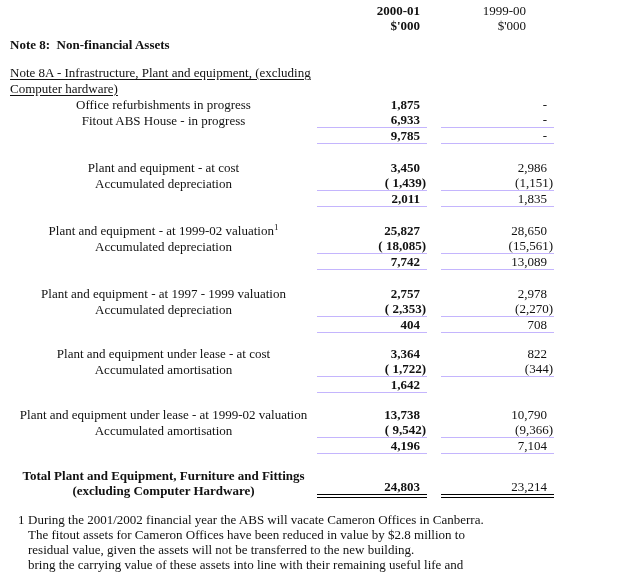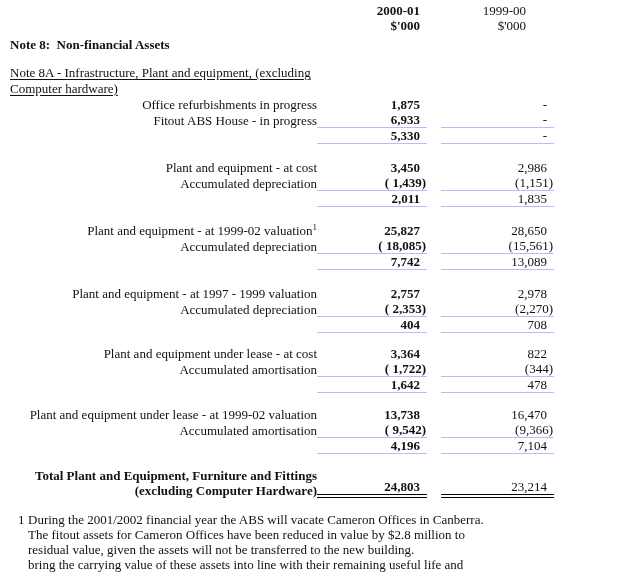--- a/index.html
+++ b/index.html
@@ -22,21 +22,21 @@
     padding: 3px 2px 0 10px;
   }
   
   .row {
     display: grid;
     grid-template-columns: 1fr 110px 14px 113px;
     align-items: end;
     min-height: 15px;
     line-height: 15px;
   }
-  .lbl { text-align: right; }
+  .lbl { text-align: center; }
   .c1, .c2 {
     text-align: right;
     padding-right: 7px;
     white-space: nowrap;
   }
   .c1 { font-weight: bold; }
   .neg { padding-right: 1px; }
   .ul  { border-bottom: 1px solid #c4b5fd; }
   .dbl { border-bottom: 4px double #000; }
   .h2  { padding-right: 28px; }
@@ -109,21 +109,21 @@
     <div class="c2">-</div>
   </div>
   <div class="row">
     <div class="lbl">Fitout ABS House - in progress</div>
     <div class="c1 ul">6,933</div>
     <div></div>
     <div class="c2 ul">-</div>
   </div>
   <div class="row">
     <div class="lbl"></div>
-    <div class="c1 ul">5,330</div>
+    <div class="c1 ul">9,785</div>
     <div></div>
     <div class="c2 ul">-</div>
   </div>
 
   <div class="sp16"></div>
 
   <div class="row">
     <div class="lbl">Plant and equipment - at cost</div>
     <div class="c1">3,450</div>
     <div></div>
@@ -195,30 +195,29 @@
   <div class="row">
     <div class="lbl">Accumulated amortisation</div>
     <div class="c1 ul neg">( 1,722)</div>
     <div></div>
     <div class="c2 ul neg">(344)</div>
   </div>
   <div class="row">
     <div class="lbl"></div>
     <div class="c1 ul">1,642</div>
     <div></div>
-    <div class="c2 ul">478</div>
   </div>
 
   <div class="sp14"></div>
 
   <div class="row">
     <div class="lbl">Plant and equipment under lease - at 1999-02 valuation</div>
     <div class="c1">13,738</div>
     <div></div>
-    <div class="c2">16,470</div>
+    <div class="c2">10,790</div>
   </div>
   <div class="row">
     <div class="lbl">Accumulated amortisation</div>
     <div class="c1 ul neg">( 9,542)</div>
     <div></div>
     <div class="c2 ul neg">(9,366)</div>
   </div>
   <div class="row">
     <div class="lbl"></div>
     <div class="c1 ul">4,196</div>

